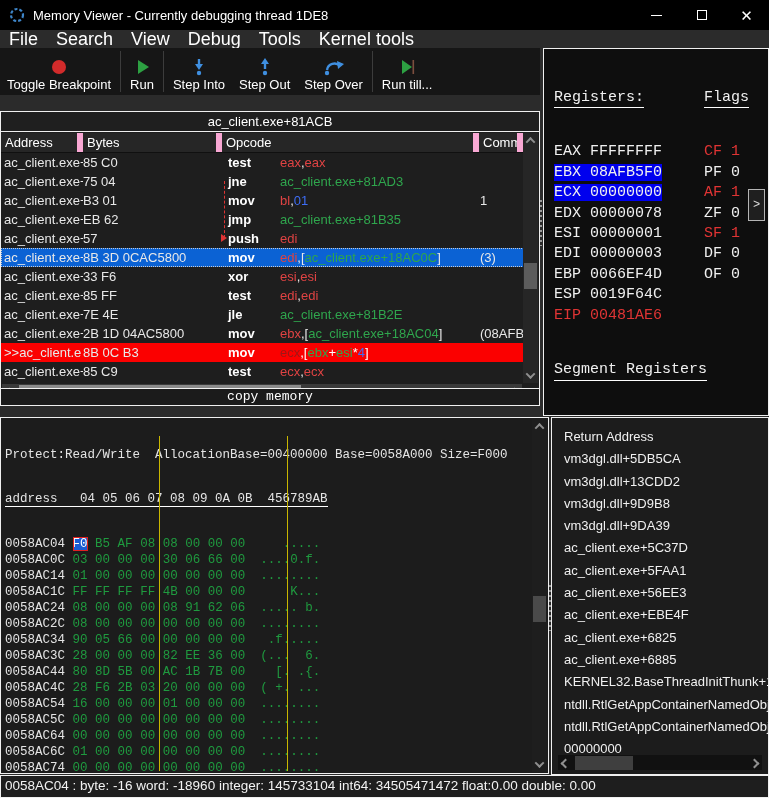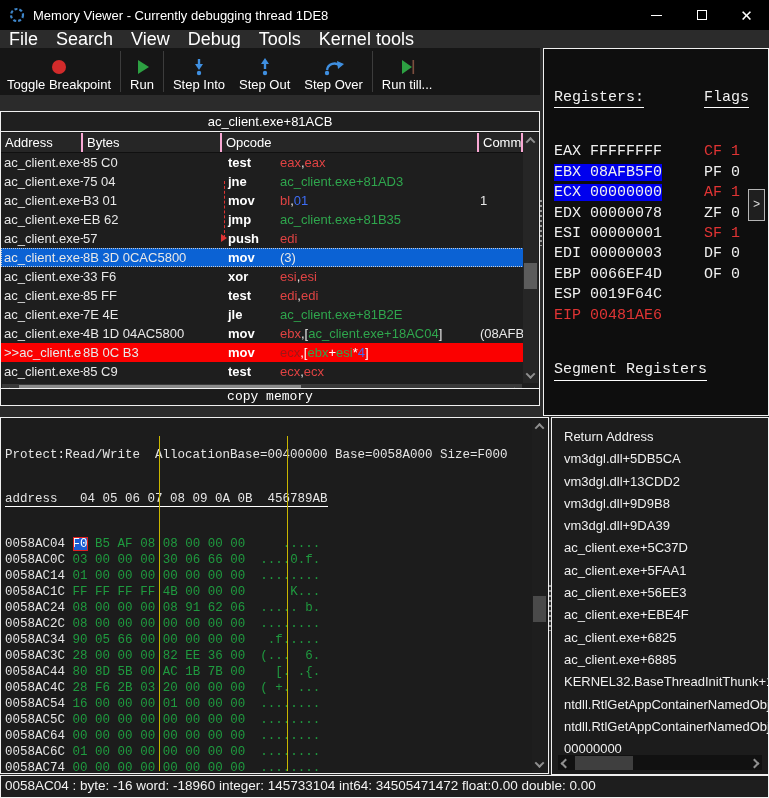--- a/index.html
+++ b/index.html
@@ -24,21 +24,21 @@
   #toolbar { position:absolute; left:0; top:48px; width:540px; height:47px; background:#161616; display:flex; align-items:stretch; }
   .tbtn { display:flex; flex-direction:column; align-items:center; justify-content:flex-end; padding:21px 7px 3px 7px; }
   .tbtn .ticon { height:20px; display:flex; align-items:center; justify-content:center; }
   .tbtn .tlabel { color:#fff; font-size:13px; margin-top:1px; white-space:nowrap; }
   .tsep { width:1px; background:#3c3c3c; margin:3px 2px; }
 
   
   #disasm { position:absolute; left:0; top:111px; width:540px; height:291px; border:1px solid #f0f0f0; background:#1e1e1e; }
   .dz-title { height:20px; border-bottom:1px solid #f0f0f0; background:#1f1f1f; color:#fff; font-size:13px; text-align:center; line-height:19px; }
   .dz-colheader { position:absolute; left:0; top:21px; height:20px; width:522px; display:flex; background:#262626; border-bottom:1px solid #101010; }
-  .dz-col { color:#fff; font-size:13px; line-height:19px; padding-left:4px; border-right:2px solid #f9a8d4; overflow:hidden; white-space:nowrap; flex:none; }
+  .dz-col { color:#fff; font-size:13px; line-height:19px; padding-left:4px; border-right:6px solid #f9a8d4; overflow:hidden; white-space:nowrap; flex:none; }
   .dz-rows { position:absolute; left:0; top:41px; width:523px; height:231px; overflow:hidden; }
   .drow { display:flex; height:19px; align-items:center; font-size:13px; color:#e8e8e8; white-space:nowrap; }
   .drow .c-addr { width:82px; padding-left:3px; overflow:hidden; flex:none; }
   .drow .c-bytes { width:139px; overflow:hidden; flex:none; }
   .drow .c-mark { width:6px; flex:none; }
   .drow .c-mn { width:52px; font-weight:bold; color:#fff; flex:none; }
   .drow .c-args { flex:1; overflow:hidden; }
   .drow .c-comment { width:44px; overflow:hidden; flex:none; }
   .drow.selected { background:#0b62d4; outline:1px dotted #cccccc; outline-offset:-1px; }
   .drow.current { background:#fb0000; }
@@ -247,20 +247,21 @@
           <span class="c-mark"></span>
           <span class="c-mn">push</span>
           <span class="c-args"><span class="a-r">edi</span></span>
           <span class="c-comment"></span>
         </div>
         <div class="drow selected">
           <span class="c-addr">ac_client.exe+</span>
           <span class="c-bytes">8B 3D 0CAC5800</span>
           <span class="c-mark"></span>
           <span class="c-mn">mov</span>
+          <span class="c-args"><span class="a-r">edi</span><span class="a-w">,[</span><span class="a-g">ac_client.exe+18AC0C</span><span class="a-w">]</span></span>
           <span class="c-comment">(3)</span>
         </div>
         <div class="drow ">
           <span class="c-addr">ac_client.exe+</span>
           <span class="c-bytes">33 F6</span>
           <span class="c-mark"></span>
           <span class="c-mn">xor</span>
           <span class="c-args"><span class="a-r">esi</span><span class="a-w">,</span><span class="a-r">esi</span></span>
           <span class="c-comment"></span>
         </div>
@@ -275,21 +276,21 @@
         <div class="drow ">
           <span class="c-addr">ac_client.exe+</span>
           <span class="c-bytes">7E 4E</span>
           <span class="c-mark"></span>
           <span class="c-mn">jle</span>
           <span class="c-args"><span class="a-g">ac_client.exe+81B2E</span></span>
           <span class="c-comment"></span>
         </div>
         <div class="drow ">
           <span class="c-addr">ac_client.exe+</span>
-          <span class="c-bytes">4B 1D 04AC5800</span>
+          <span class="c-bytes">2B 1D 04AC5800</span>
           <span class="c-mark"></span>
           <span class="c-mn">mov</span>
           <span class="c-args"><span class="a-r">ebx</span><span class="a-w">,[</span><span class="a-g">ac_client.exe+18AC04</span><span class="a-w">]</span></span>
           <span class="c-comment">(08AFB5</span>
         </div>
         <div class="drow current">
           <span class="c-addr">&gt;&gt;ac_client.e</span>
           <span class="c-bytes">8B 0C B3</span>
           <span class="c-mark"></span>
           <span class="c-mn">mov</span>

